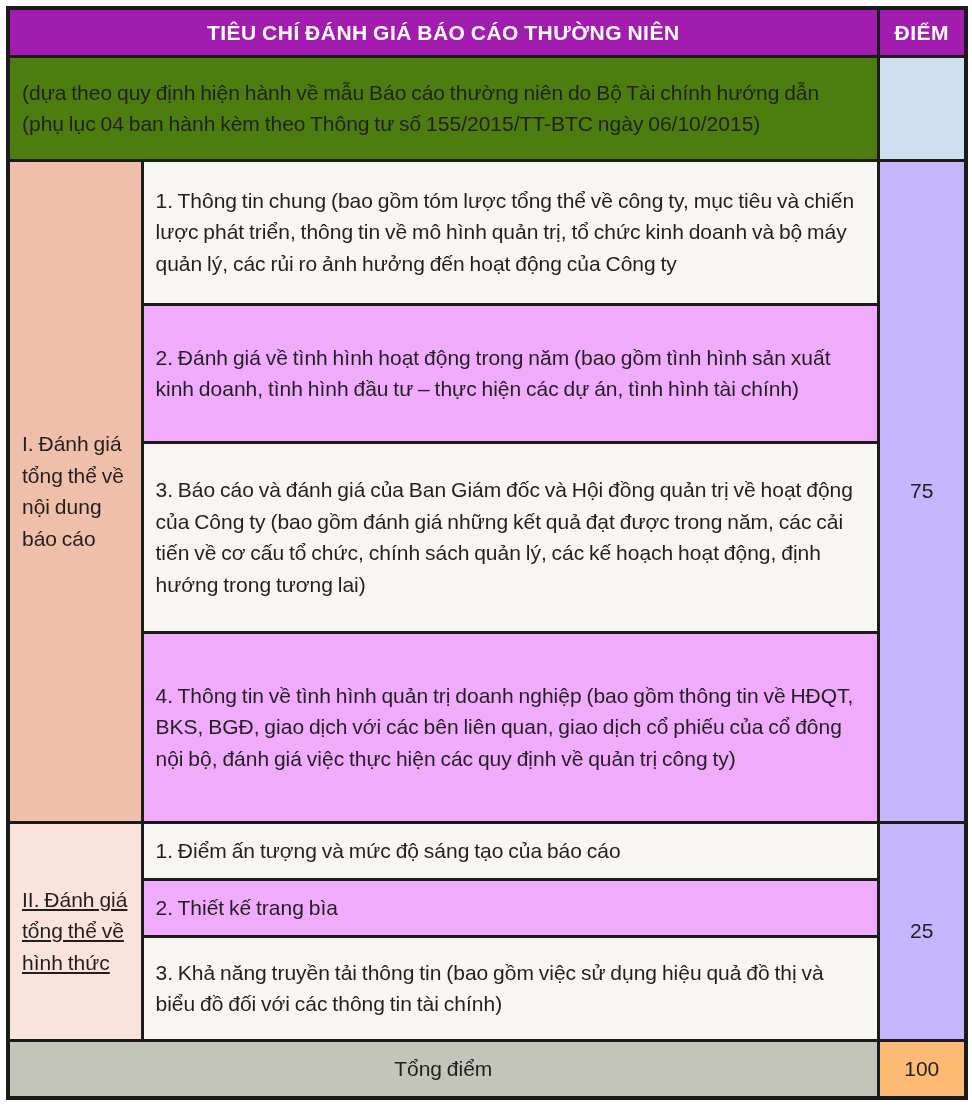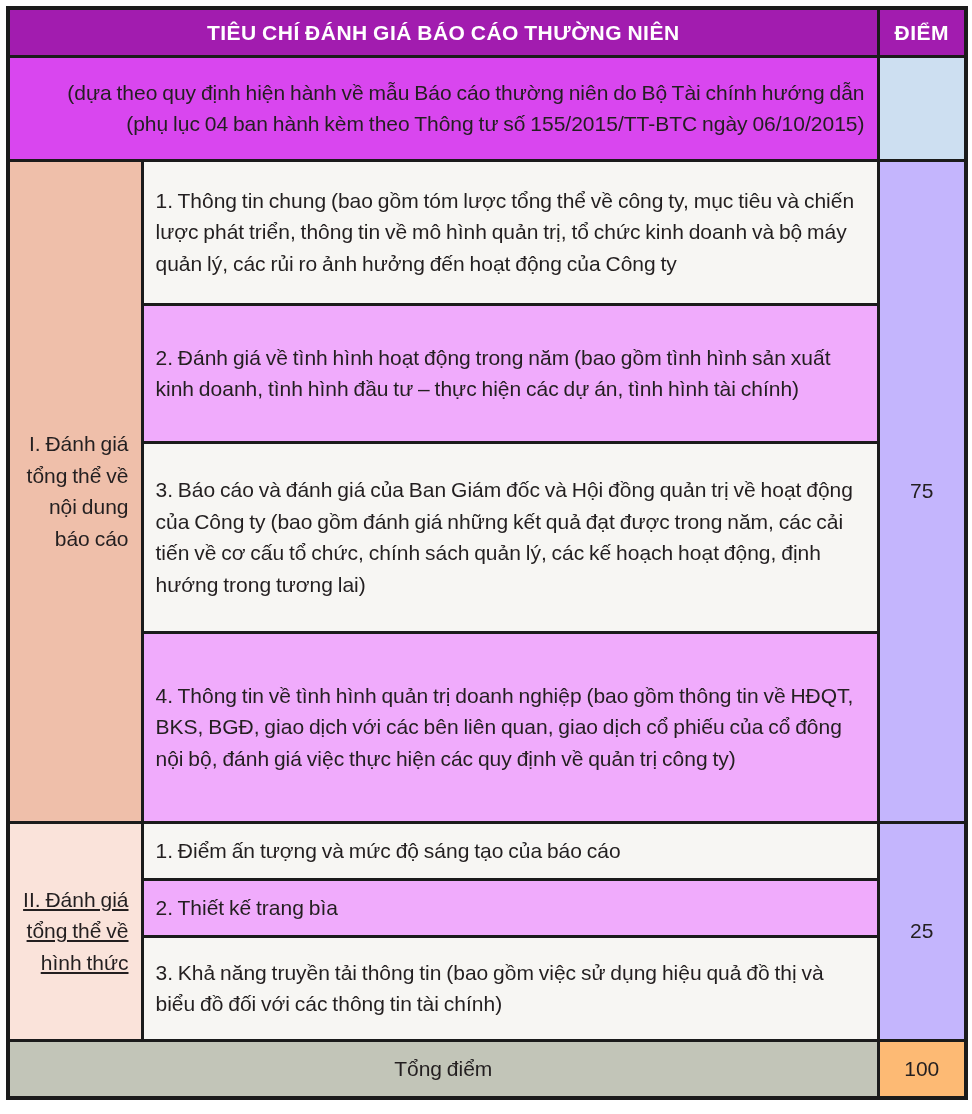--- a/index.html
+++ b/index.html
@@ -50,28 +50,28 @@
 
   td.hdr {
     background: #a21caf;
     color: #ffffff;
     font-weight: bold;
     text-align: center;
     font-size: 28px;
     letter-spacing: 0.5px;
   }
   td.sub {
-    background: #d946ef;
-    text-align: right;
+    background: #4d7c0f;
+    text-align: left;
     font-size: 23px;
     padding: 6px 34px;
   }
   td.sub-score { background: #cddff1; }
   td.cat {
-    text-align: right;
+    text-align: left;
     font-size: 22px;
     padding: 6px 8px;
   }
   td.cat-1 { background: #efbfaa; }
   td.cat-2 { background: #fae3da; text-decoration: underline; }
   td.crit      { background: #f7f6f3; text-align: left; }
   td.crit-alt  { background: #f0abfc; text-align: left; }
   td.score {
     background: #c4b5fd;
     text-align: center;

